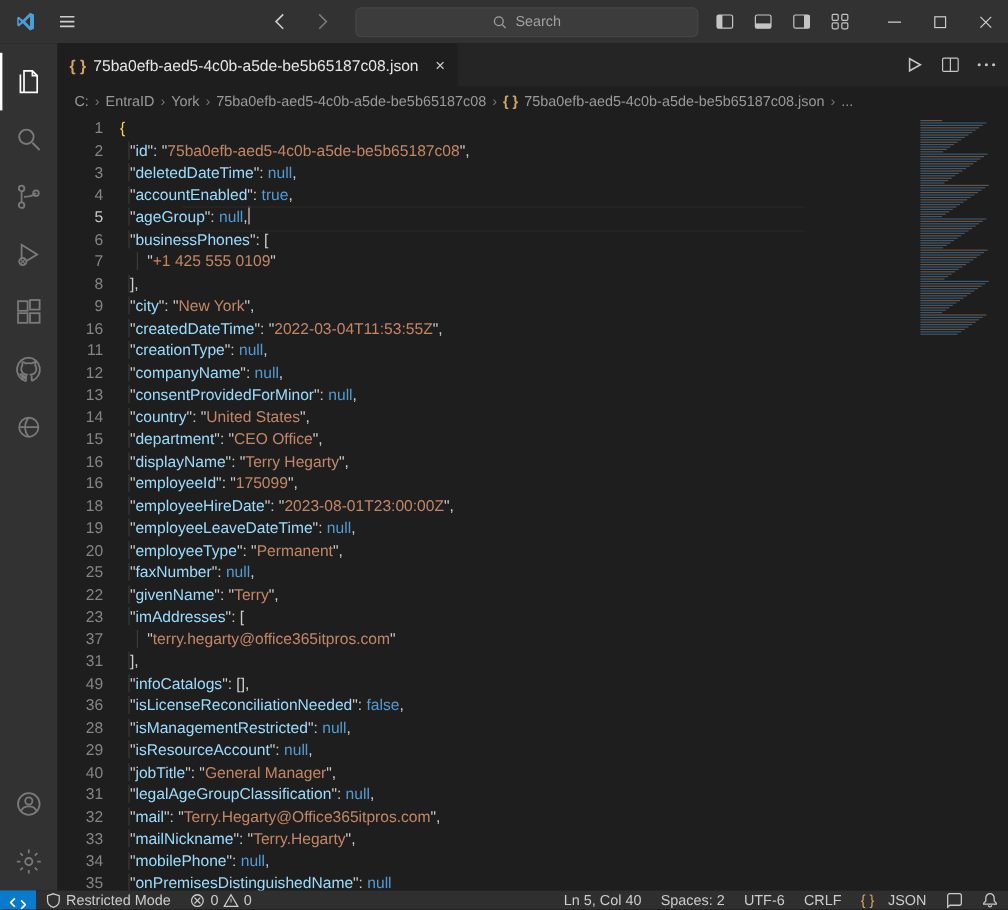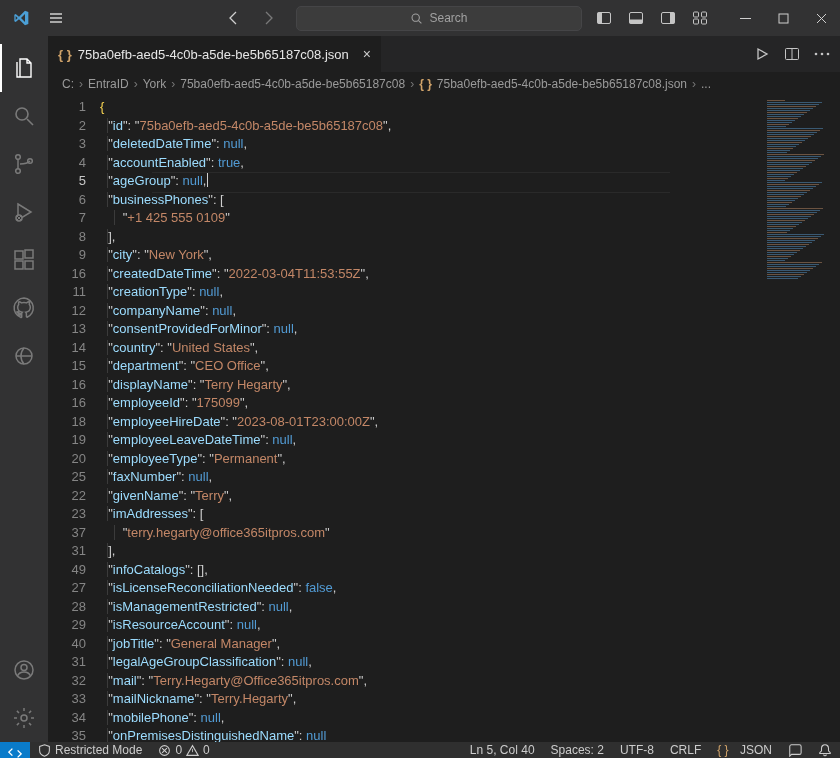--- a/index.html
+++ b/index.html
@@ -294,21 +294,21 @@
             <div>16</div>
             <div>18</div>
             <div>19</div>
             <div>20</div>
             <div>25</div>
             <div>22</div>
             <div>23</div>
             <div>37</div>
             <div>31</div>
             <div>49</div>
-            <div>27</div>
+            <div>36</div>
             <div>28</div>
             <div>29</div>
             <div>40</div>
             <div>31</div>
             <div>32</div>
             <div>33</div>
             <div>34</div>
             <div>35</div>
           </div>
         <div class="code" id="code"><div class="line"><span class="br">{</span></div><div class="line">  <span class="guide"></span>"<span class="k">id</span>": "<span class="s">75ba0efb-aed5-4c0b-a5de-be5b65187c08</span>",</div><div class="line">  <span class="guide"></span>"<span class="k">deletedDateTime</span>": <span class="nl">null</span>,</div><div class="line">  <span class="guide"></span>"<span class="k">accountEnabled</span>": <span class="nl">true</span>,</div><div class="line cur-line" style="position: relative;">  <span class="guide"></span>"<span class="k">ageGroup</span>": <span class="nl">null</span>,<span class="caret"></span></div><div class="line">  <span class="guide"></span>"<span class="k">businessPhones</span>": [</div><div class="line">    <span class="guide"></span>  "<span class="s">+1 425 555 0109</span>"</div><div class="line">  <span class="guide"></span>],</div><div class="line">  <span class="guide"></span>"<span class="k">city</span>": "<span class="s">New York</span>",</div><div class="line">  <span class="guide"></span>"<span class="k">createdDateTime</span>": "<span class="s">2022-03-04T11:53:55Z</span>",</div><div class="line">  <span class="guide"></span>"<span class="k">creationType</span>": <span class="nl">null</span>,</div><div class="line">  <span class="guide"></span>"<span class="k">companyName</span>": <span class="nl">null</span>,</div><div class="line">  <span class="guide"></span>"<span class="k">consentProvidedForMinor</span>": <span class="nl">null</span>,</div><div class="line">  <span class="guide"></span>"<span class="k">country</span>": "<span class="s">United States</span>",</div><div class="line">  <span class="guide"></span>"<span class="k">department</span>": "<span class="s">CEO Office</span>",</div><div class="line">  <span class="guide"></span>"<span class="k">displayName</span>": "<span class="s">Terry Hegarty</span>",</div><div class="line">  <span class="guide"></span>"<span class="k">employeeId</span>": "<span class="s">175099</span>",</div><div class="line">  <span class="guide"></span>"<span class="k">employeeHireDate</span>": "<span class="s">2023-08-01T23:00:00Z</span>",</div><div class="line">  <span class="guide"></span>"<span class="k">employeeLeaveDateTime</span>": <span class="nl">null</span>,</div><div class="line">  <span class="guide"></span>"<span class="k">employeeType</span>": "<span class="s">Permanent</span>",</div><div class="line">  <span class="guide"></span>"<span class="k">faxNumber</span>": <span class="nl">null</span>,</div><div class="line">  <span class="guide"></span>"<span class="k">givenName</span>": "<span class="s">Terry</span>",</div><div class="line">  <span class="guide"></span>"<span class="k">imAddresses</span>": [</div><div class="line">    <span class="guide"></span>  "<span class="s">terry.hegarty@office365itpros.com</span>"</div><div class="line">  <span class="guide"></span>],</div><div class="line">  <span class="guide"></span>"<span class="k">infoCatalogs</span>": [],</div><div class="line">  <span class="guide"></span>"<span class="k">isLicenseReconciliationNeeded</span>": <span class="nl">false</span>,</div><div class="line">  <span class="guide"></span>"<span class="k">isManagementRestricted</span>": <span class="nl">null</span>,</div><div class="line">  <span class="guide"></span>"<span class="k">isResourceAccount</span>": <span class="nl">null</span>,</div><div class="line">  <span class="guide"></span>"<span class="k">jobTitle</span>": "<span class="s">General Manager</span>",</div><div class="line">  <span class="guide"></span>"<span class="k">legalAgeGroupClassification</span>": <span class="nl">null</span>,</div><div class="line">  <span class="guide"></span>"<span class="k">mail</span>": "<span class="s">Terry.Hegarty@Office365itpros.com</span>",</div><div class="line">  <span class="guide"></span>"<span class="k">mailNickname</span>": "<span class="s">Terry.Hegarty</span>",</div><div class="line">  <span class="guide"></span>"<span class="k">mobilePhone</span>": <span class="nl">null</span>,</div><div class="line">  <span class="guide"></span>"<span class="k">onPremisesDistinguishedName</span>": <span class="nl">null</span></div></div>
@@ -433,21 +433,21 @@
       <span>0</span>
     </div>
     <div class="sb-spacer"></div>
     <div class="sb-item">
         <span>Ln 5, Col 40</span>
       </div>
     <div class="sb-item">
         <span>Spaces: 2</span>
       </div>
     <div class="sb-item">
-        <span>UTF-8</span>
+        <span>UTF-6</span>
       </div>
     <div class="sb-item">
         <span>CRLF</span>
       </div>
     <div class="sb-item"><span style="color:#d2a46a">{ }</span>&nbsp;<span>JSON</span></div>
     <div class="sb-item">
         <svg width="14" height="14" viewBox="0 0 16 16">
           <path fill="none" stroke="#ccc" stroke-width="1.2" d="M4 13l-2 2V4a2 2 0 012-2h9a2 2 0 012 2v7a2 2 0 01-2 2H4z"></path>
         </svg>
       </div>

